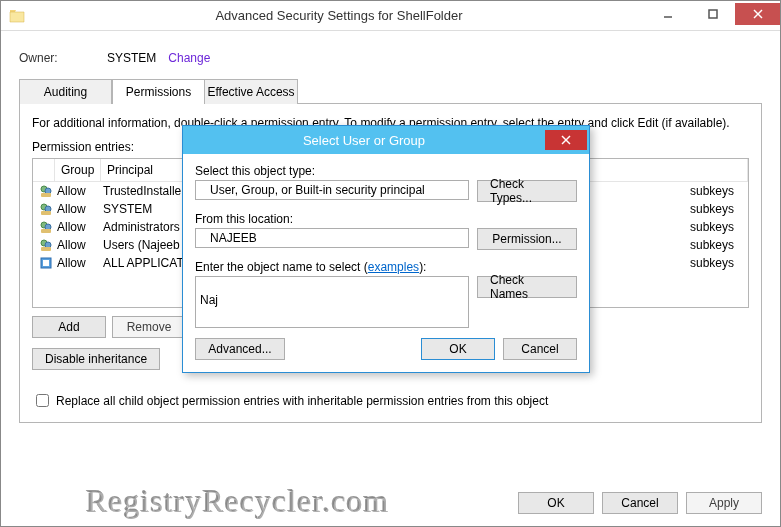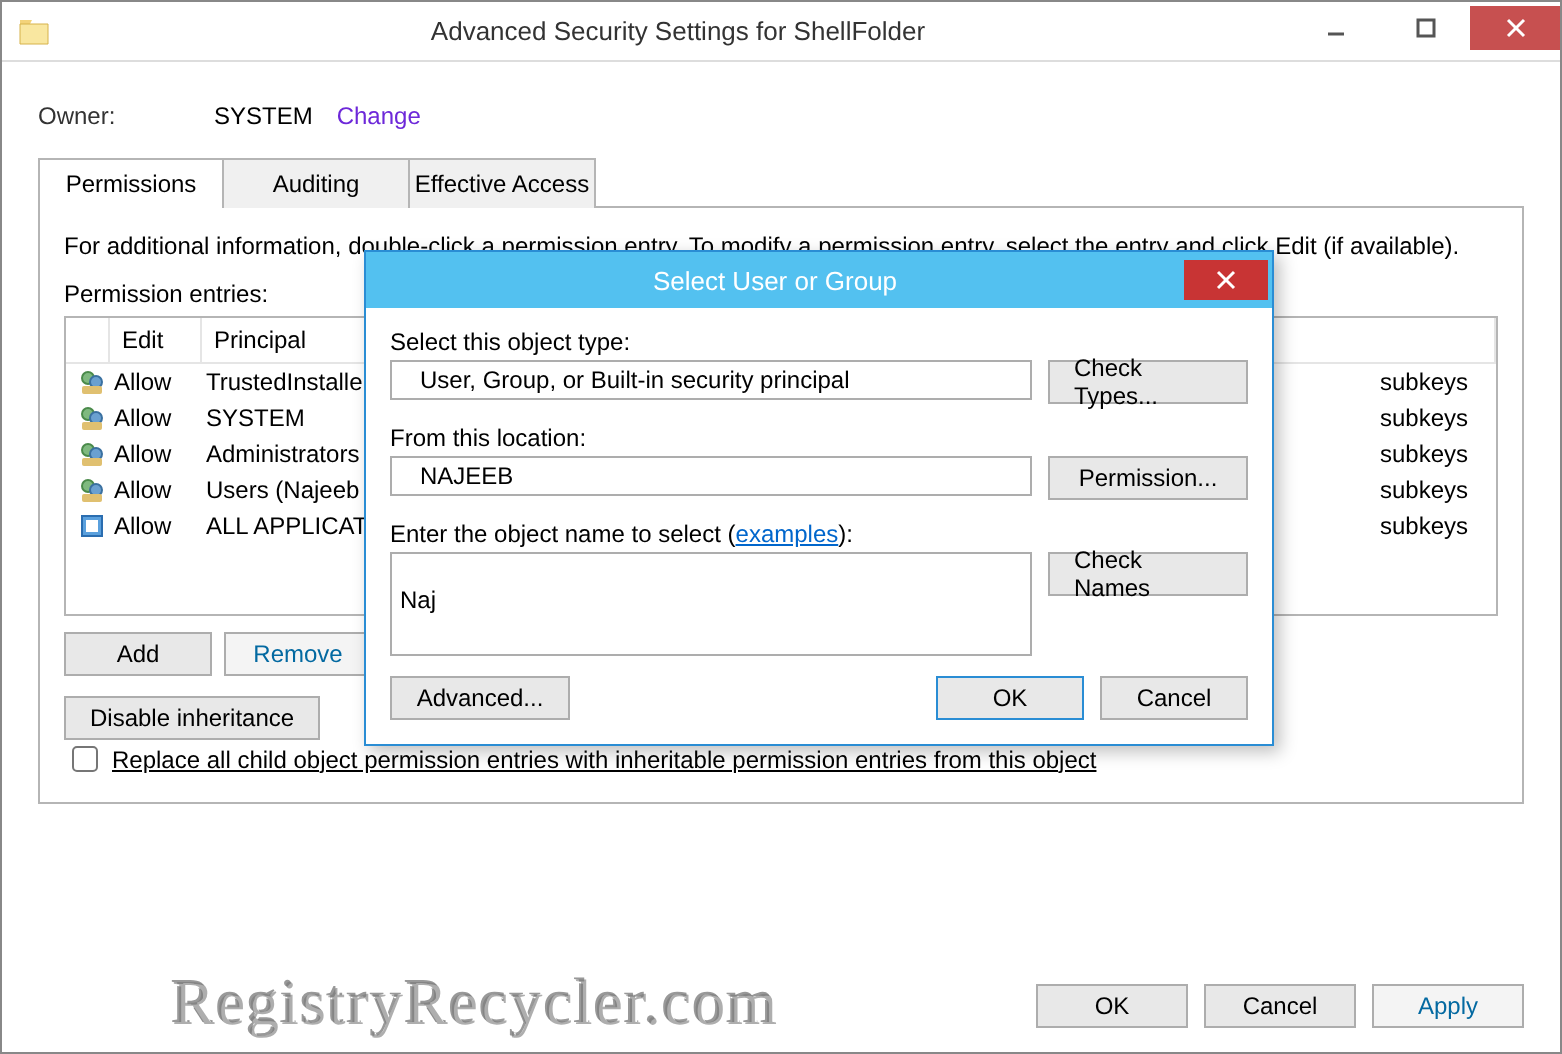--- a/index.html
+++ b/index.html
@@ -40,30 +40,30 @@
 .row .ico { width: 18px; display:flex; align-items:center; justify-content:center; }
 .row .c-type { width: 46px; padding-left:2px; }
 .row .c-principal { flex:1; padding-left:2px; white-space:nowrap; overflow:hidden; }
 .row .c-right { width: 56px; text-align:left; padding-left:2px;}
 .col.c-ico{width:22px;}
 .col.c-type{width:46px;}
 .col.c-principal{flex:1;}
 
 .below-btns { margin-top: 8px; display:flex; gap:6px; }
 .btn { min-width: 74px; height: 22px; border: 1px solid #adadad; background: #e8e8e8; cursor: pointer; display:inline-flex; align-items:center; justify-content:center; padding: 0 12px; }
-.btn.disabled { color: #0369a1; background:#f4f4f4; cursor:default; }
+.btn.disabled { color: #404040; background:#f4f4f4; cursor:default; }
 .disable-inh { margin-top: 10px; }
-.replace-row { margin-top: 0; display:flex; align-items:center; gap:4px;text-decoration:underline; }
+.replace-row { margin-top: 21px; display:flex; align-items:center; gap:4px; }
 .replace-row input[type=checkbox]{ width:13px; height:13px; }
 
 .bottom-btns { position:absolute; right:18px; bottom:12px; display:flex; gap:8px; }
 .bottom-btns .btn { min-width: 76px; }
 
 
-.modal { position:absolute; left: 181px; top: 124px; width: 455px; border: 1px solid #2a8dd4; background:#fff; box-shadow: 3px 3px 8px rgba(0,0,0,0.25); }
+.modal { position:absolute; left: 181px; top: 124px; width: 408px; border: 1px solid #2a8dd4; background:#fff; box-shadow: 3px 3px 8px rgba(0,0,0,0.25); }
 .modal-title { height: 28px; background: #53c1f0; display:flex; align-items:center; }
 .modal-title .t { flex:1; text-align:center; color:#fff; font-size:13px; }
 .modal-title .x { width:42px; height:20px; background:#c83434; color:#fff; display:flex; align-items:center; justify-content:center; margin-right:2px; cursor:pointer; }
 .modal-body { padding: 10px 12px 12px 12px; }
 .modal-body .sec-lbl { margin-bottom: 2px; }
 .modal-body .row2 { display:flex; gap:8px; align-items:flex-start; margin-bottom:10px;}
 .modal-body .txt { flex:1; height:20px; border:1px solid #adadad; background:#fff; padding:2px 14px; overflow:hidden; white-space:nowrap; }
 .modal-body .txtarea { flex:1; height:52px; border:1px solid #adadad; background:#fff; padding:16px 4px; resize:none; font-family:inherit; }
 .modal-body .side-btn { width:100px; }
 .modal-bot { display:flex; justify-content:space-between; align-items:flex-end; }
@@ -104,33 +104,33 @@
 </div>
 
 <div class="content">
   <div class="owner-row">
     <span class="lbl">Owner:</span>
     <span class="val">SYSTEM</span>
     <span class="link">Change</span>
   </div>
 
   <div class="tabs">
+    <div class="tab">Auditing</div>
     <div class="tab active">Permissions</div>
-    <div class="tab">Auditing</div>
     <div class="tab">Effective Access</div>
   </div>
 
   <div class="tab-body">
     <div class="info-text">For additional information, double-click a permission entry. To modify a permission entry, select the entry and click Edit (if available).</div>
     <div class="entries-lbl">Permission entries:</div>
 
     <div class="entries-box">
       <div class="entries-head">
         <div class="col c-ico"></div>
-        <div class="col c-type">Edit</div>
+        <div class="col c-type">Group</div>
         <div class="col c-principal">Principal</div>
       </div>
       <div class="entries-rows" id="entries-rows">
           <div class="row">
             <span class="ico">
               <svg width="14" height="14">
                 <circle cx="5" cy="5" r="3" fill="#7fb97f" stroke="#4a8a4a"></circle>
                 <circle cx="9" cy="7" r="3" fill="#6aa0d0" stroke="#3a70a0"></circle>
                 <rect x="2" y="9" width="10" height="4" fill="#e0c070" rx="1"></rect>
               </svg>

